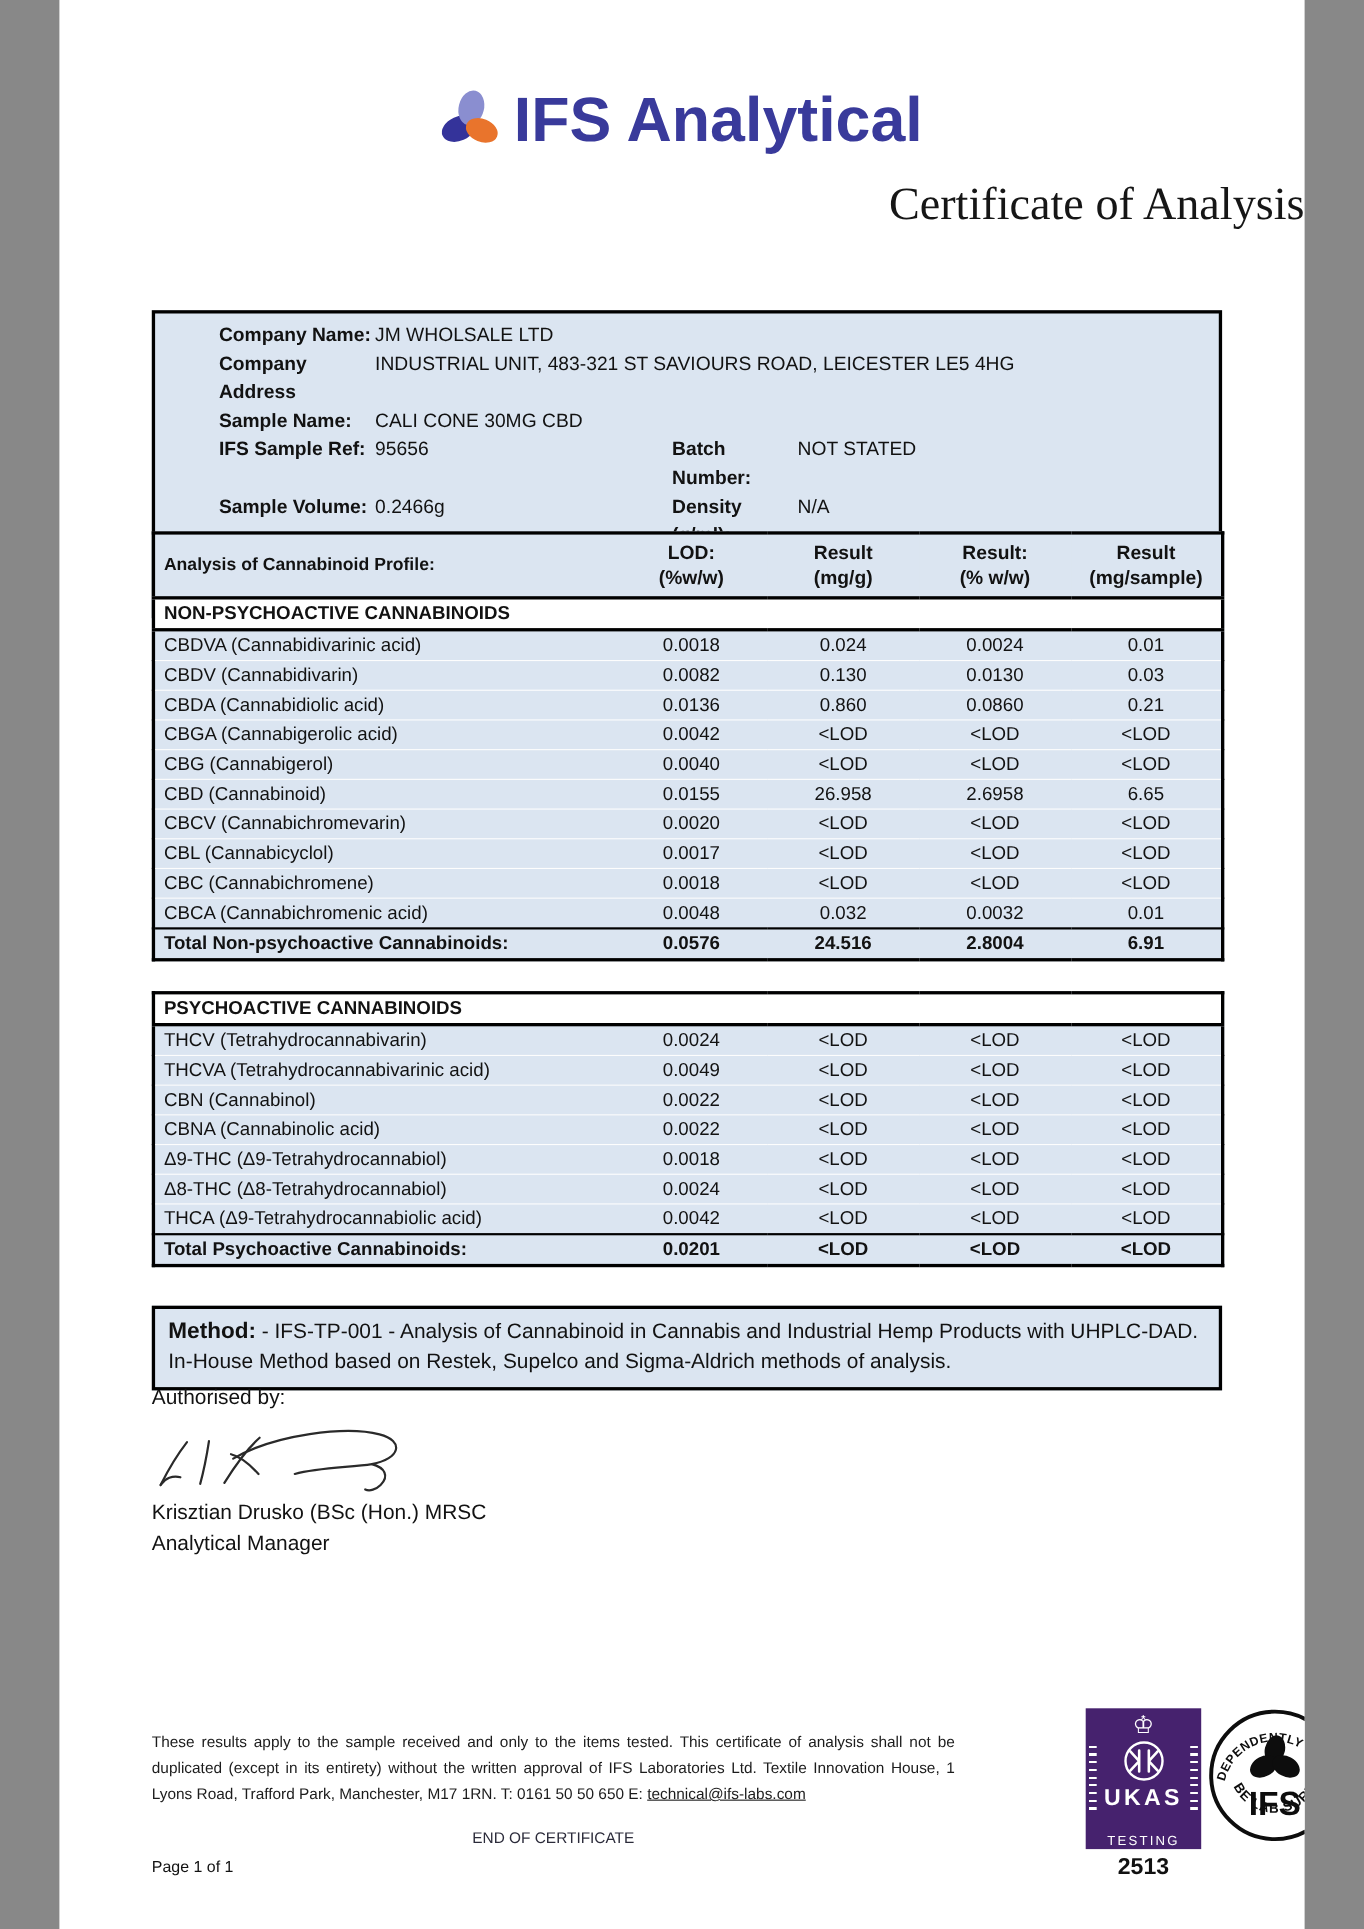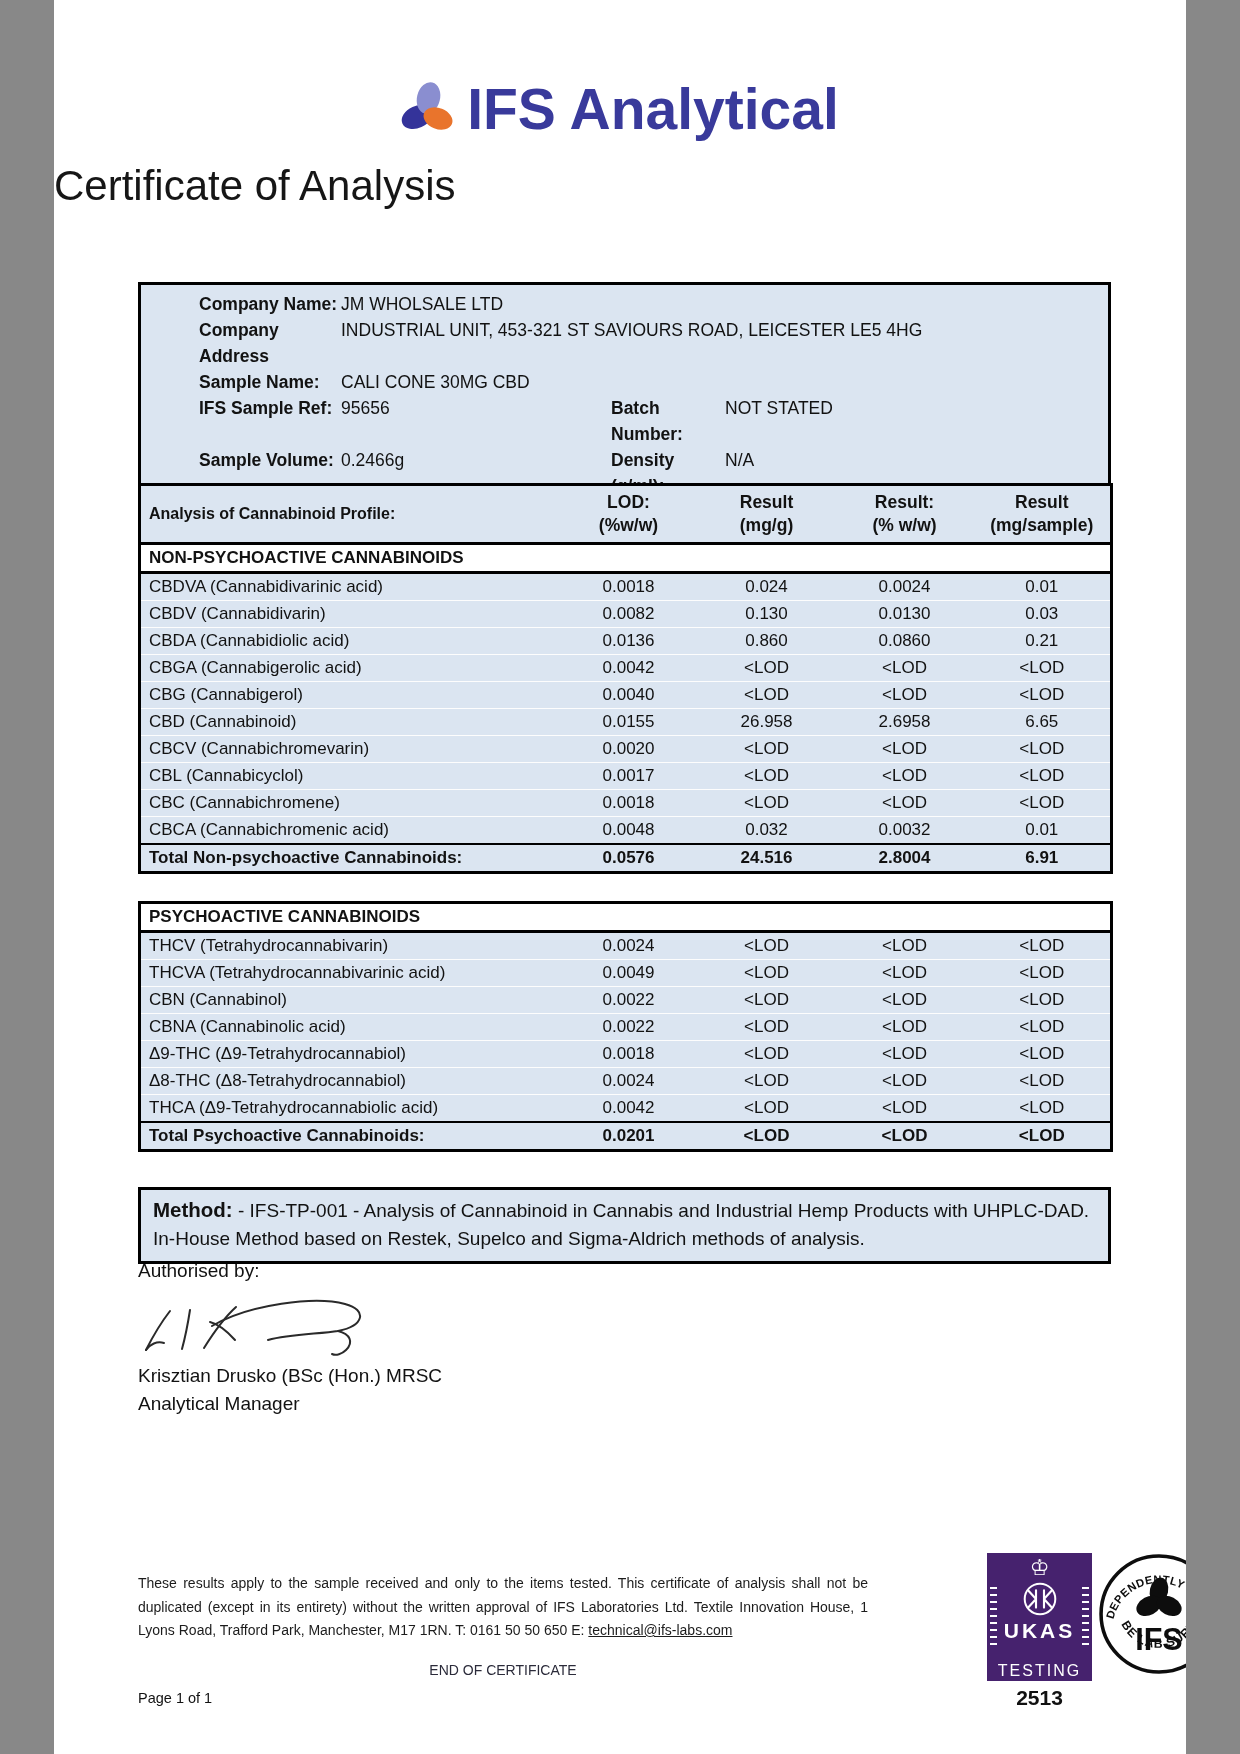--- a/index.html
+++ b/index.html
@@ -21,21 +21,21 @@
   .brand-mark { position:relative; width:52px; height:58px; }
   .brand-mark i { position:absolute; display:block; border-radius:50%; }
   .petal-top  { left:16px; top:2px;  width:23px; height:32px; background:#8a8ed0; transform:rotate(14deg); }
   .petal-left { left:0;    top:26px; width:32px; height:22px; background:#34339a; transform:rotate(-24deg); }
   .petal-right{ left:22px; top:28px; width:30px; height:21px; background:#e9742c; transform:rotate(22deg); }
   .brand-text {
     font-size:57px; font-weight:bold; color:#393a9b; letter-spacing:0px;
   }
   .doc-title {
     position:absolute; top:162px; left:0; width:100%;
-    text-align:left; font-size:42px; color:#161616;
+    text-align:right; font-size:42px; color:#161616;font-family:Liberation Serif, serif;
   }
   
   .info-box {
     position:absolute; top:282px; left:84px; width:973px;
     background:#dbe5f1; border:3px solid #000;
     padding:6px 0 8px 10px;
     font-size:17.5px;
   }
   .info-row {
     display:grid;
@@ -94,21 +94,21 @@
     position:absolute; top:1553px; left:933px; width:105px; height:128px;
     background:#46226e; color:#fff; text-align:center;
     display:flex; flex-direction:column; align-items:center; justify-content:flex-start;
     padding-top:4px;
   }
   .ukas-ticks { position:absolute; top:34px; width:7px; height:62px;
     background:repeating-linear-gradient(to bottom,#fff 0 2px, rgba(0,0,0,0) 2px 7px); }
   .ukas-ticks.left { left:3px; } .ukas-ticks.right { right:3px; }
   .ukas-crown { line-height:1; font-size:22px; }
   .ukas-word { font-weight:bold; font-size:21px; letter-spacing:3px; line-height:1.1; }
-  .ukas-sub  { font-size:16px; letter-spacing:2px; border:1px solid rgba(255,255,255,0); margin-top:19px;}
+  .ukas-sub  { font-size:12px; letter-spacing:2px; border:1px solid rgba(255,255,255,0); margin-top:19px;}
   .ukas-number {
     position:absolute; top:1686px; left:933px; width:105px;
     text-align:center; font-weight:bold; font-size:21px; color:#111;
   }
   .ifs-stamp { position:absolute; top:1553px; left:1044px; width:122px; height:122px; }
 </style>
 </head>
 <body>
 
 <div class="page">
@@ -123,21 +123,21 @@
   </div>
   <div class="doc-title">Certificate of Analysis</div>
 
   <div class="info-box">
     <div class="info-row">
       <span class="lbl">Company Name:</span>
       <span class="span-rest">JM WHOLSALE LTD</span>
     </div>
     <div class="info-row">
       <span class="lbl">Company Address</span>
-      <span class="span-rest">INDUSTRIAL UNIT, 453-321 ST SAVIOURS ROAD, LEICESTER LE5 4HG</span>
+      <span class="span-rest">INDUSTRIAL UNIT, 483-321 ST SAVIOURS ROAD, LEICESTER LE5 4HG</span>
     </div>
     <div class="info-row">
       <span class="lbl">Sample Name:</span>
       <span class="span-rest">CALI CONE 30MG CBD</span>
     </div>
     <div class="info-row">
       <span class="lbl">IFS Sample Ref:</span>
       <span>95656</span>
       <span class="lbl">Batch Number:</span>
       <span style="grid-column:4 / -1;">NOT STATED</span>

